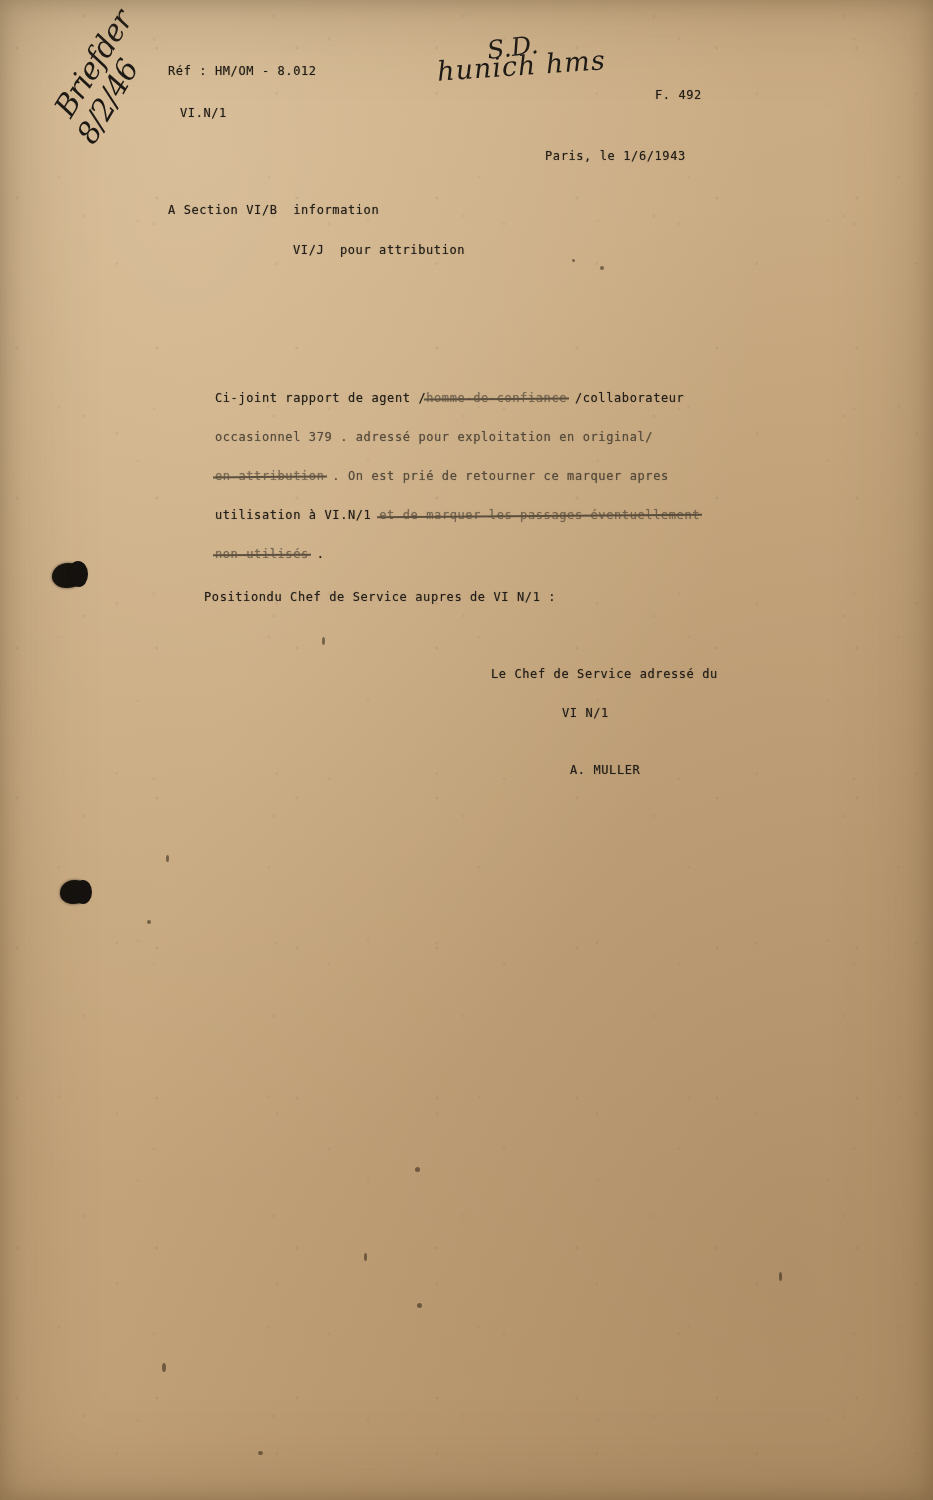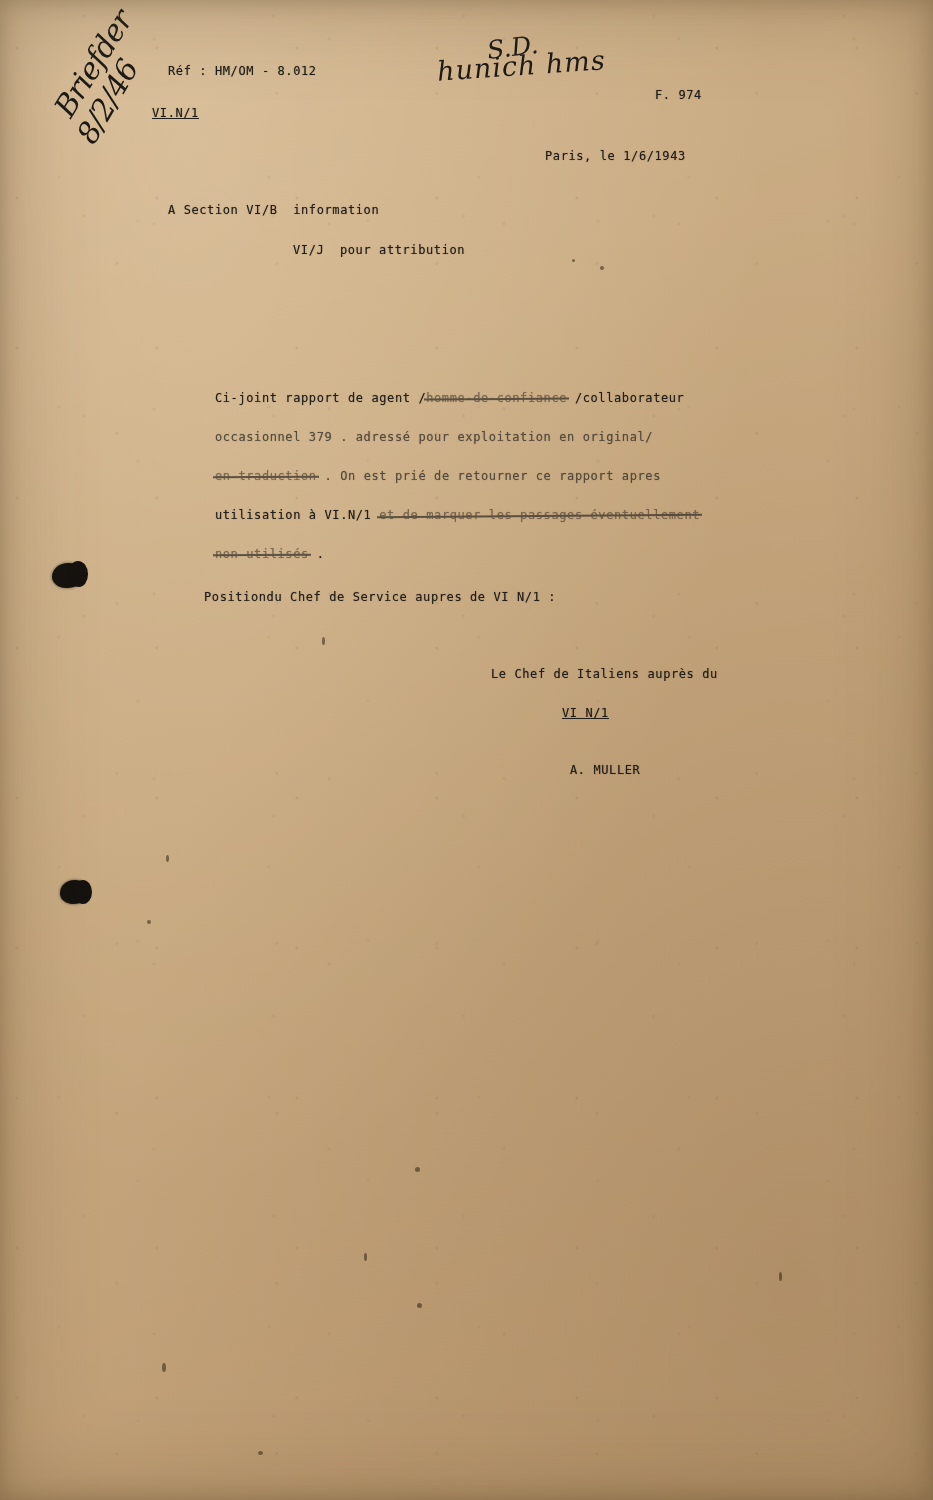--- a/index.html
+++ b/index.html
@@ -129,50 +129,50 @@
 <body>
 
 <div class="page">
 
   <div class="hand hand-scrawl" style="left:34px; top:46px;">Briefder</div>
   <div class="hand hand-date" style="left:62px; top:84px;">8/2/46</div>
   <div class="hand hand-sd" style="left:487px; top:33px;">S.D.</div>
   <div class="hand hand-sig" style="left:437px; top:50px;">hunich hms</div>
 
   <div class="typed" style="left:168px; top:64px;">Réf : HM/OM - 8.012</div>
-  <div class="typed" style="left:152px; top:106px;text-decoration:underline;">VI.N/1</div>
-  <div class="typed" style="left:655px; top:88px;">F. 974</div>
+  <div class="typed" style="left:180px; top:106px;">VI.N/1</div>
+  <div class="typed" style="left:655px; top:88px;">F. 492</div>
   <div class="typed" style="left:545px; top:149px;">Paris, le 1/6/1943</div>
 
   <div class="typed" style="left:168px; top:203px;">A Section VI/B  information</div>
   <div class="typed" style="left:279px; top:243px;margin-left:14px;">VI/J  pour attribution</div>
 
 
   <div>
     <div class="typed" style="left:168px; top:377px;">
       <span>Ci-joint rapport de agent /</span><span class="strike fainter">homme-de-confiance</span><span> /collaborateur</span>
     </div>
     <div class="typed" style="left:168px; top:416px;">
       <span class="faint">occasionnel 379 . adressé pour exploitation en original/</span>
     </div>
     <div class="typed" style="left:168px; top:455px;">
-      <span class="strike fainter">en traduction</span><span class="faint"> . On est prié de retourner ce rapport apres</span>
+      <span class="strike fainter">en attribution</span><span class="faint"> . On est prié de retourner ce marquer apres</span>
     </div>
     <div class="typed" style="left:168px; top:494px;">
       <span>utilisation à VI.N/1 </span><span class="strike fainter">et de marquer les passages éventuellement</span>
     </div>
     <div class="typed" style="left:168px; top:533px;">
       <span class="strike fainter">non utilisés</span><span> .</span>
     </div>
   </div>
 
   <div class="typed" style="left:168px; top:590px;margin-left:36px;">Positiondu Chef de Service aupres de VI N/1 :</div>
 
-  <div class="typed" style="left:491px; top:667px;">Le Chef de Italiens auprès du</div>
-  <div class="typed" style="left:562px; top:706px;text-decoration:underline;">VI N/1</div>
+  <div class="typed" style="left:491px; top:667px;">Le Chef de Service adressé du</div>
+  <div class="typed" style="left:562px; top:706px;">VI N/1</div>
   <div class="typed" style="left:546px; top:763px;margin-left:24px;">A. MULLER</div>
 
   <div class="blot b1"></div>
   <div class="blot b2"></div>
 
   <div class="speck" style="left:166px; top:855px; width:3px; height:7px;"></div>
   <div class="speck" style="left:147px; top:920px; width:4px; height:4px;"></div>
   <div class="speck" style="left:415px; top:1167px; width:5px; height:5px;"></div>
   <div class="speck" style="left:417px; top:1303px; width:5px; height:5px;"></div>
   <div class="speck" style="left:364px; top:1253px; width:3px; height:8px;"></div>

